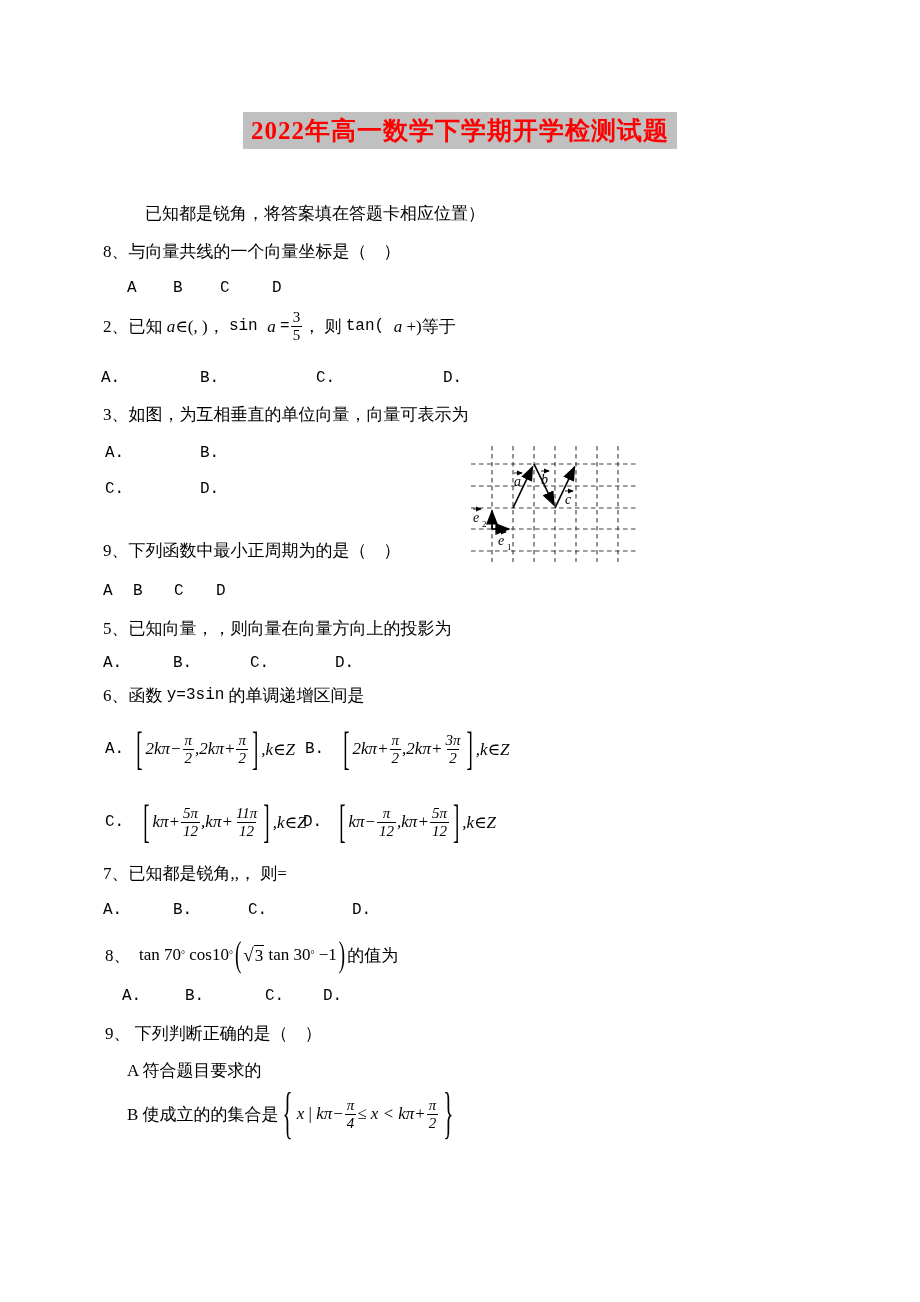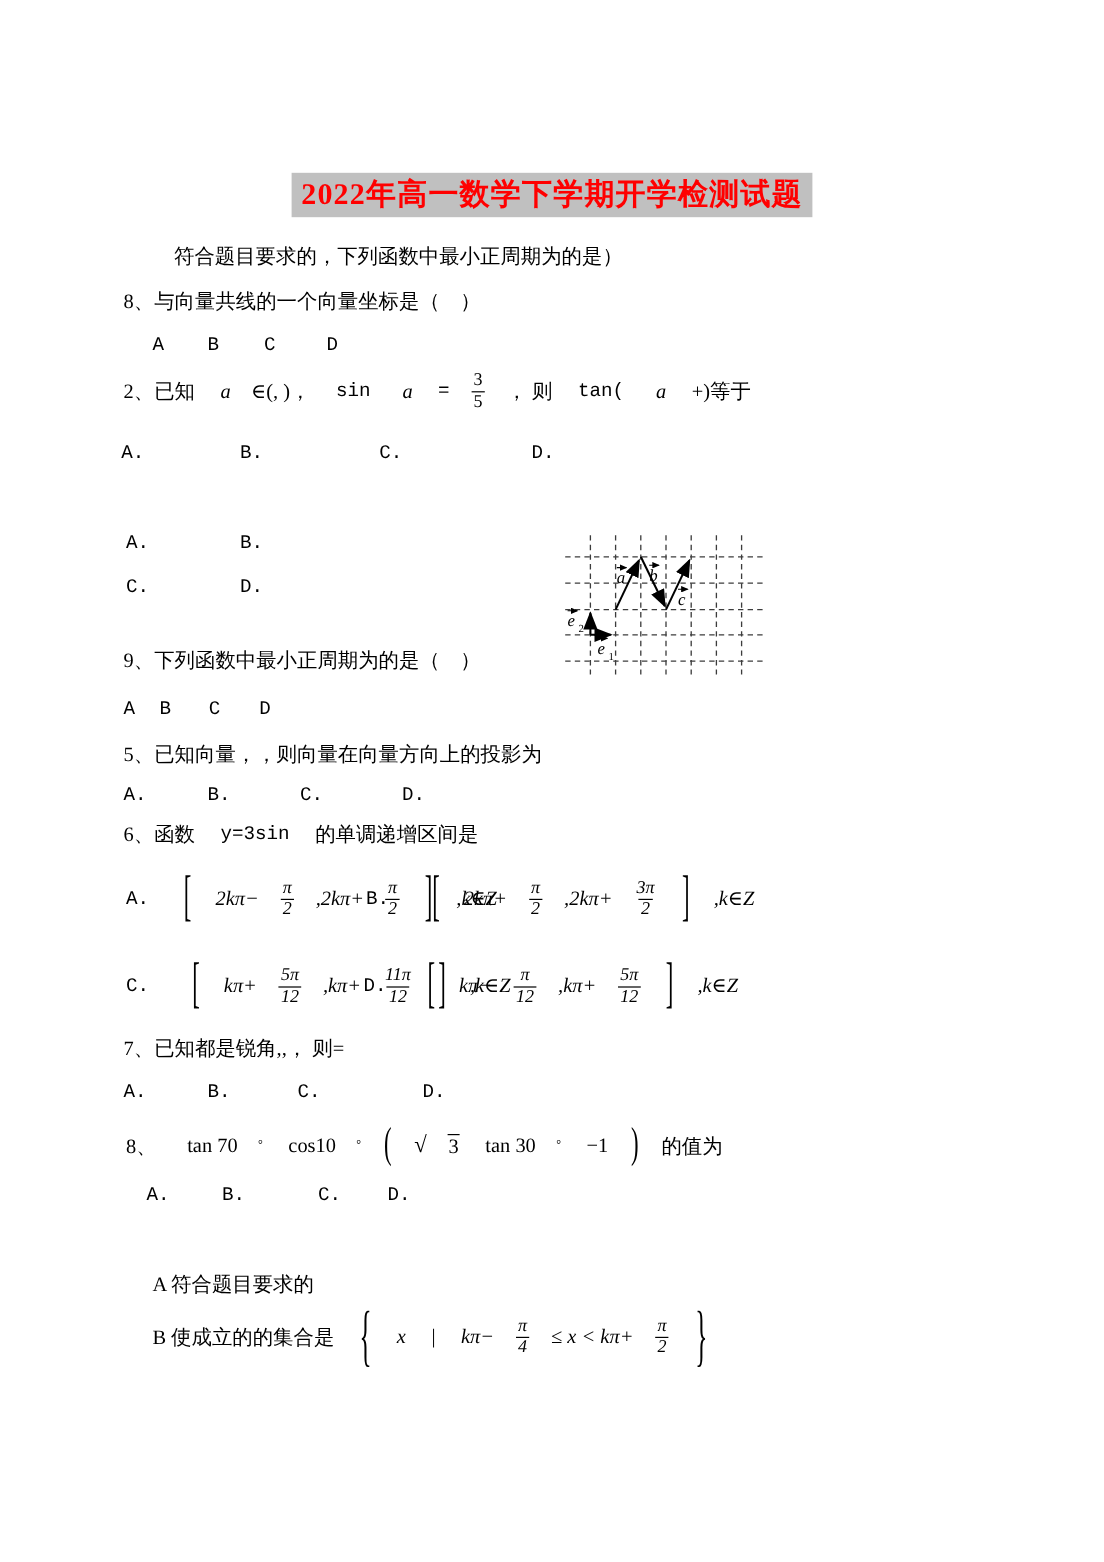--- a/index.html
+++ b/index.html
@@ -2,24 +2,24 @@
 <html><head>
 <meta charset="utf-8">
 <style>
   html,body{margin:0;padding:0;background:#fff;}
   .page{position:relative;width:920px;height:1302px;background:#ffffff;overflow:hidden;
         font-family:"Liberation Serif","DejaVu Serif",serif;color:#000;}
   .abs{position:absolute;white-space:pre;}
   .t17{font-size:17px;line-height:25px;}
   .mono{font-family:"Liberation Mono","DejaVu Sans Mono",monospace;font-size:16px;}
   .it{font-style:italic;}
-  .flexline{display:flex;align-items:center;white-space:pre;gap:17px;}
+  .flexline{display:flex;align-items:center;white-space:pre;}
   .optrow{position:absolute;left:0;width:920px;height:25px;}
   .opt{position:absolute;top:0;}
-  .titlerow{position:absolute;left:0;width:100%;text-align:center;margin-top:32px;}
+  .titlerow{position:absolute;left:0;width:100%;text-align:center;}
   .hl{display:inline-block;background:#c0c0c0;color:#ff0000;font-weight:bold;
       font-size:25px;line-height:33px;padding:2px 8px;letter-spacing:1px;}
   
   .fr{display:inline-flex;flex-direction:column;align-items:center;vertical-align:middle;
       font-size:15px;line-height:1.12;text-align:center;margin:0 1px;}
   .fr .n{padding:0 2px;display:block;}
   .fr .d{border-top:1px solid #000;padding:0 2px;display:block;}
   .frit{font-style:italic;}
   
   .sbr{display:inline-block;font-size:19px;font-weight:300;transform:scaleY(2.45);margin:0 3px;}
@@ -33,21 +33,21 @@
 </style>
 </head>
 <body>
 
 <div class="page">
 
   <div class="titlerow" style="top:112px">
     <span class="hl">2022年高一数学下学期开学检测试题</span>
   </div>
 
-  <div class="abs t17" style="left:145px;top:201px">符合题目要求的，下列函数中最小正周期为的是）</div>
+  <div class="abs t17" style="left:145px;top:201px">已知都是锐角，将答案填在答题卡相应位置）</div>
 
   <div class="abs t17" style="left:103px;top:239px">8、与向量共线的一个向量坐标是（　）</div>
   <div class="optrow t17" style="top:276px">
     <span class="opt mono" style="left:127px">A</span>
     <span class="opt mono" style="left:173px">B</span>
     <span class="opt mono" style="left:220px">C</span>
     <span class="opt mono" style="left:272px">D</span>
   </div>
 
   <div class="abs flexline" style="left:103px;top:303px;height:46px">
@@ -63,20 +63,21 @@
     <span class="t17 it">a</span>
     <span class="t17"> +)等于</span>
   </div>
   <div class="optrow t17" style="top:366px">
     <span class="opt mono" style="left:101px">A.</span>
     <span class="opt mono" style="left:200px">B.</span>
     <span class="opt mono" style="left:316px">C.</span>
     <span class="opt mono" style="left:443px">D.</span>
   </div>
 
+  <div class="abs t17" style="left:103px;top:402px">3、如图，为互相垂直的单位向量，向量可表示为</div>
   <div class="optrow t17" style="top:441px">
     <span class="opt mono" style="left:105px">A.</span>
     <span class="opt mono" style="left:200px">B.</span>
   </div>
   <div class="optrow t17" style="top:477px">
     <span class="opt mono" style="left:105px">C.</span>
     <span class="opt mono" style="left:200px">D.</span>
   </div>
 
   <div class="abs" style="left:453px;top:424px">
@@ -218,20 +219,21 @@
     <span class="pbr">)</span>
     <span class="t17">的值为</span>
   </div>
   <div class="optrow t17" style="top:984px">
     <span class="opt mono" style="left:122px">A.</span>
     <span class="opt mono" style="left:185px">B.</span>
     <span class="opt mono" style="left:265px">C.</span>
     <span class="opt mono" style="left:323px">D.</span>
   </div>
 
+  <div class="abs t17" style="left:105px;top:1021px">9、 下列判断正确的是（　）</div>
   <div class="abs t17" style="left:127px;top:1058px">A 符合题目要求的</div>
   <div class="abs flexline" style="left:127px;top:1082px;height:64px">
     <span class="t17">B 使成立的的集合是</span>
     <span class="cbr">{</span>
     <span class="mexpr it">x</span>
     <span class="mexpr"> | </span>
     <span class="mexpr it">kπ−</span>
     <span class="fr frit"><span class="n">π</span><span class="d">4</span></span>
     <span class="mexpr it">≤ x &lt; kπ+</span>
     <span class="fr frit"><span class="n">π</span><span class="d">2</span></span>

